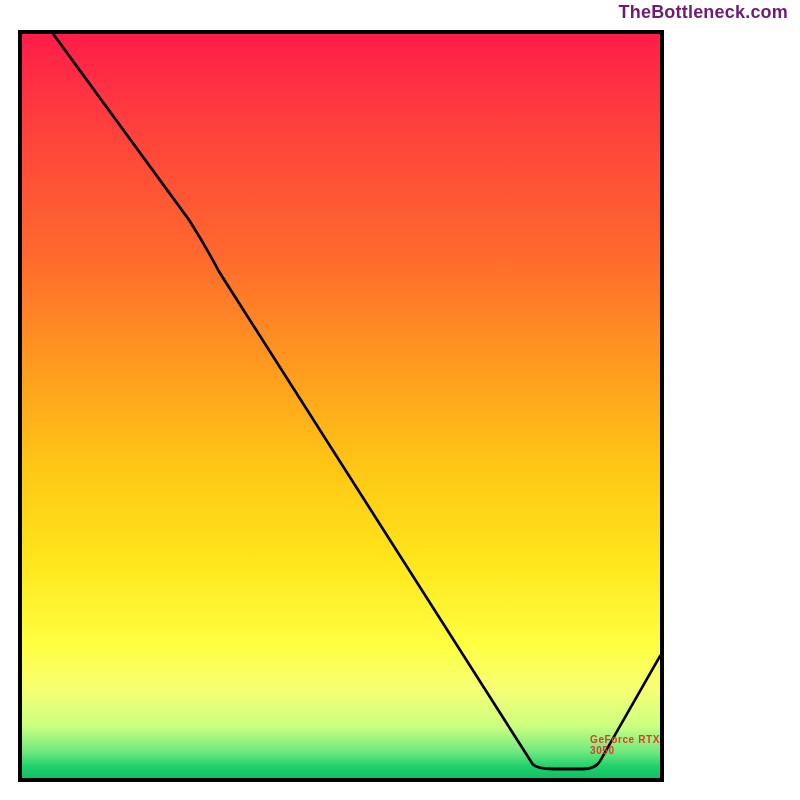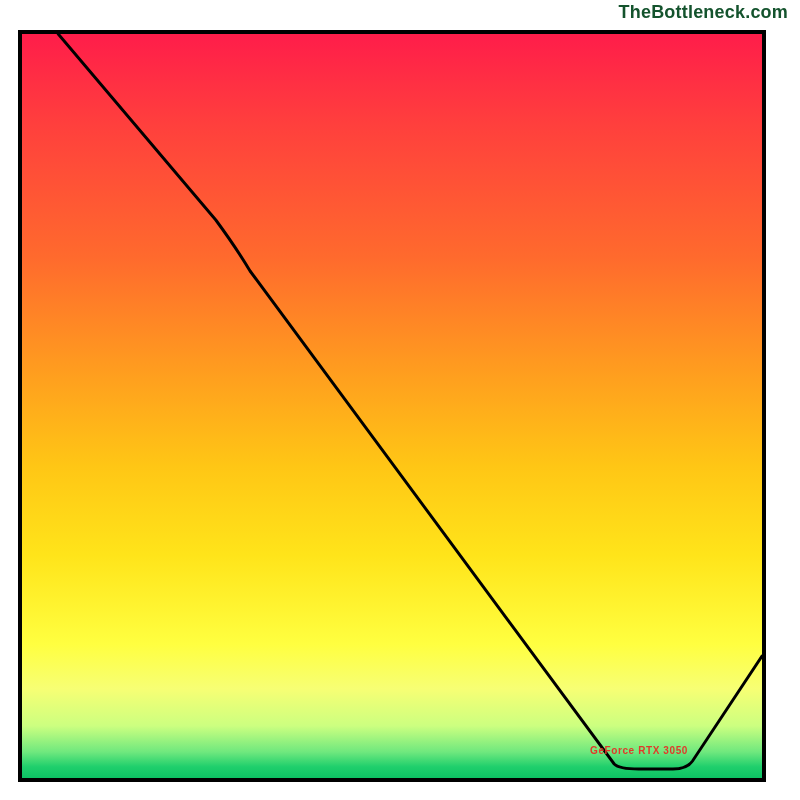--- a/index.html
+++ b/index.html
@@ -10,28 +10,28 @@
     background: #ffffff;
     font-family: Arial, Helvetica, sans-serif;
     overflow: hidden;
   }
   .attribution {
     position: absolute;
     top: 2px;
     right: 12px;
     font-size: 18px;
     font-weight: bold;
-    color: #14532d;
+    color: #701a75;
     letter-spacing: 0.2px;
   }
   .chart-frame {
     position: absolute;
     left: 18px;
     top: 30px;
-    width: 748px;
+    width: 646px;
     height: 752px;
     border: 4px solid #000;
     box-sizing: border-box;
     overflow: hidden;
   }
   .gradient {
     position: absolute;
     inset: 0;
     
     background: linear-gradient(

